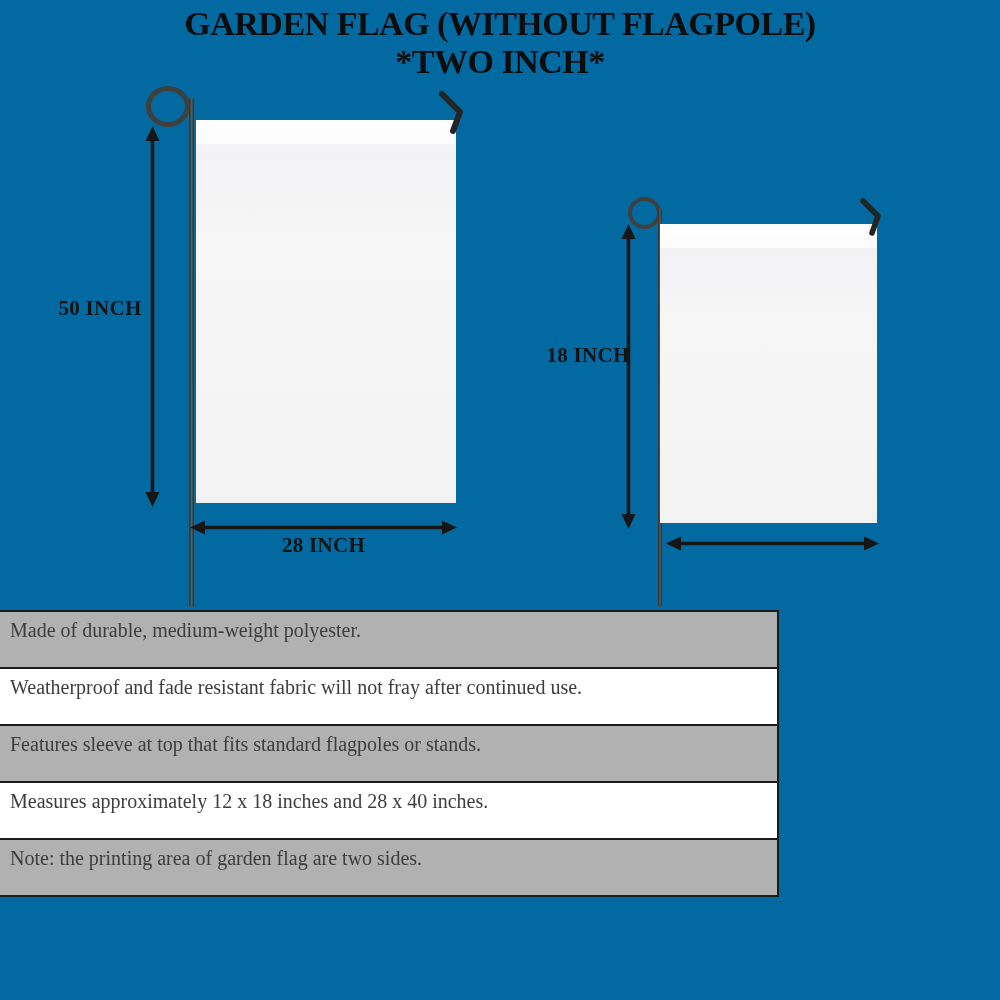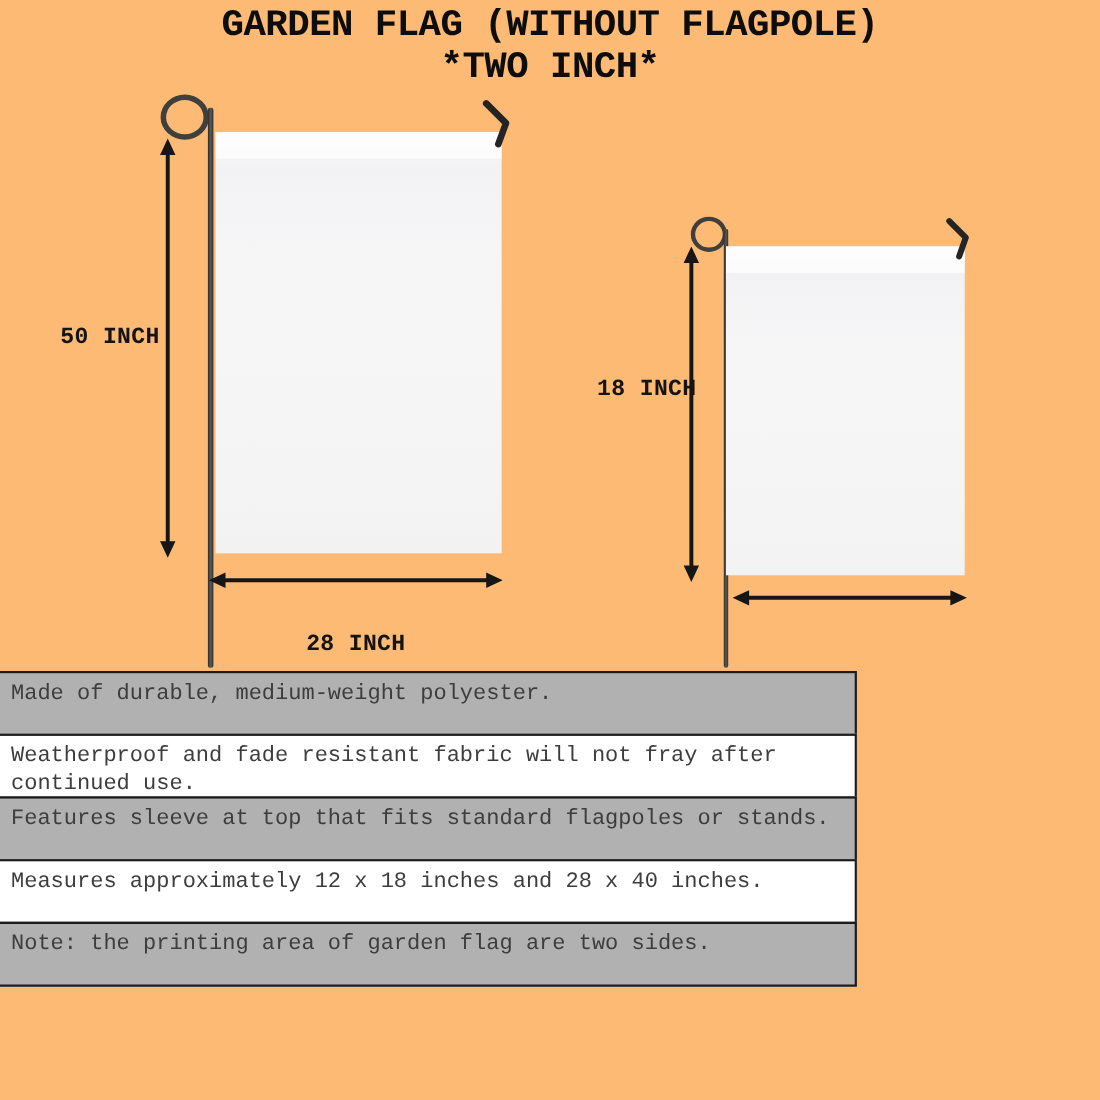--- a/index.html
+++ b/index.html
@@ -1,18 +1,18 @@
 <!DOCTYPE html>
 <html><head>
 <meta charset="utf-8">
 <style>
   html,body{margin:0;padding:0;background:#ffffff;}
   .canvas{
-    position:relative;width:1000px;height:1000px;background:#fdba74;
-    font-family:Liberation Mono, monospace;overflow:hidden;
+    position:relative;width:1000px;height:1000px;background:#0369a1;
+    font-family:Liberation Serif, serif;overflow:hidden;
   }
   
   .title-block{position:absolute;top:4px;left:0;width:1000px;text-align:center;color:#0d0d0d;}
   .title-line1{font-size:34px;font-weight:700;letter-spacing:-0.5px;line-height:40px;}
   .title-line2{font-size:34px;font-weight:700;letter-spacing:-0.5px;line-height:36px;}
   
   .pole{position:absolute;background:linear-gradient(90deg,#2b2b2b,#5a5a56,#2e2e2c);border-radius:2px;}
   .pole-loop{position:absolute;border-radius:50%;background:transparent;}
   .loop-large{left:146px;top:86px;width:34px;height:31px;border:5px solid #3f3f3d;}
   .loop-small{left:628px;top:197px;width:25px;height:24px;border:4px solid #3f3f3d;}
@@ -23,21 +23,21 @@
     position:absolute;
     background:linear-gradient(180deg,#fafafb 0%,#f2f2f4 9%,#f6f6f7 30%,#f5f5f6 70%,#f2f2f3 100%);
   }
   .flag-large{left:196px;top:120px;width:260px;height:383px;}
   .flag-small{left:660px;top:224px;width:217px;height:299px;}
   .flag-sleeve{position:absolute;top:0;left:0;right:0;height:24px;background:rgba(255,255,255,0.7);border-bottom:1px solid rgba(0,0,0,0.04);}
   
   .dim-arrow{position:absolute;}
   .dim-label{position:absolute;font-size:21px;font-weight:700;color:#141414;text-align:center;letter-spacing:0.3px;}
   .label-40{left:44px;top:296px;width:112px;}
-  .label-28{left:190px;top:533px;width:267px;margin-top:42px;}
+  .label-28{left:190px;top:533px;width:267px;}
   .label-18{left:536px;top:343px;width:104px;}
   .label-12{left:666px;top:549px;width:213px;}
   
   .features-table{position:absolute;left:-2px;top:610px;width:781px;}
   .feature-row{
     box-sizing:border-box;height:59px;border:2px solid #1c1c1c;margin-top:-2px;
     padding:6px 10px 0 10px;font-size:20px;color:#3d3d3d;line-height:1.25;
     background:#ffffff;
   }
   .feature-row:first-child{margin-top:0;}

